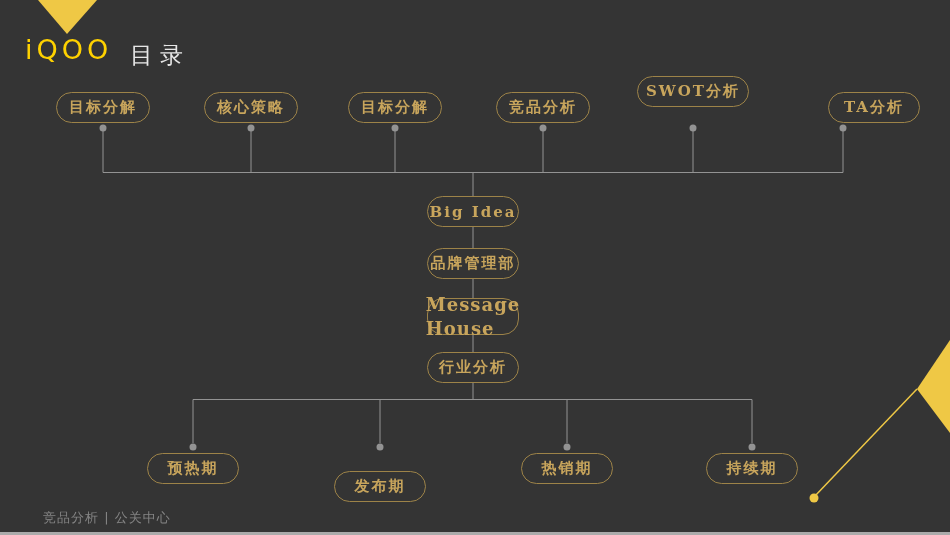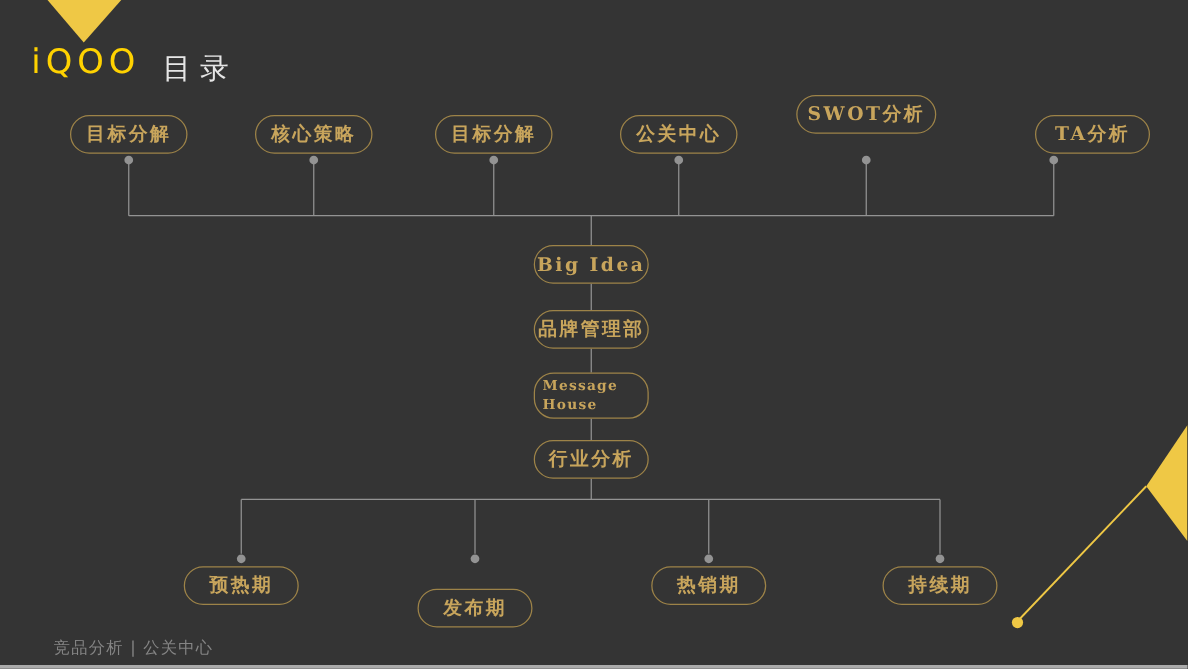--- a/index.html
+++ b/index.html
@@ -28,21 +28,21 @@
   .page-title{
     left:130px;top:44px;font-size:23px;color:var(--title-color);
     letter-spacing:7px;line-height:1;
   }
   .node{
     position:absolute;height:31px;border:1px solid var(--node-border);
     border-radius:16px;color:var(--node-text);font-size:15px;
     letter-spacing:2px;display:flex;align-items:center;justify-content:center;
     box-sizing:border-box;background:transparent;font-weight:bold;
   }
-  .node.tall{height:37px;font-size:11px;line-height:1.3;letter-spacing:1px;padding:4px 6px;}
+  .node.tall{height:37px;font-size:18px;line-height:1.3;letter-spacing:1px;padding:4px 6px;}
   .footer{
     left:43px;top:509px;font-family:"DejaVu Sans","Liberation Sans",sans-serif;
     font-size:13px;color:var(--footer-color);letter-spacing:1px;
   }
   .bottom-strip{left:0;top:532px;width:950px;height:3px;background:var(--bottom-strip);}
 </style>
 </head>
 <body style="background: rgb(52, 52, 52);">
 
 <svg width="950" height="535" viewBox="0 0 950 535">
@@ -84,21 +84,21 @@
   <line class="decor-stroke" x1="917" y1="389" x2="814" y2="497"></line>
   <circle class="decor-fill" cx="814" cy="498" r="4.5"></circle>
 </svg>
 
 <div class="abs logo">iQOO</div>
 <div class="abs page-title">目录</div>
 
 <div class="node" style="left:56px;top:92px;width:94px">目标分解</div>
 <div class="node" style="left:204px;top:92px;width:94px">核心策略</div>
 <div class="node" style="left:348px;top:92px;width:94px">目标分解</div>
-<div class="node" style="left:496px;top:92px;width:94px">公关中心</div>
+<div class="node" style="left:496px;top:92px;width:94px">竞品分析</div>
 <div class="node" style="left:637px;top:76px;width:112px">SWOT分析</div>
 <div class="node" style="left:828px;top:92px;width:92px">TA分析</div>
 
 <div class="node" style="left:427px;top:196px;width:92px">Big Idea</div>
 <div class="node" style="left:427px;top:248px;width:92px">品牌管理部</div>
 <div class="node tall" style="left:427px;top:298px;width:92px">Message House</div>
 <div class="node" style="left:427px;top:352px;width:92px">行业分析</div>
 
 <div class="node" style="left:147px;top:453px;width:92px">预热期</div>
 <div class="node" style="left:334px;top:471px;width:92px">发布期</div>

